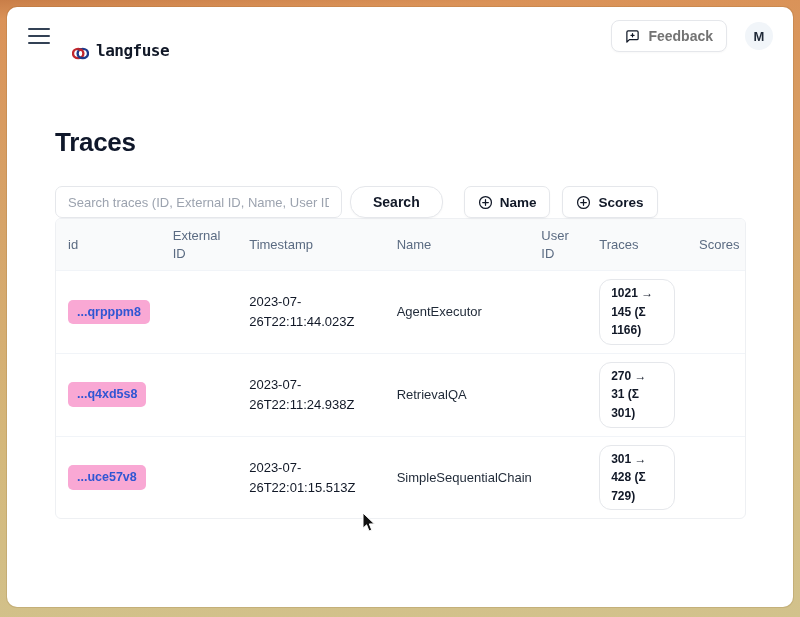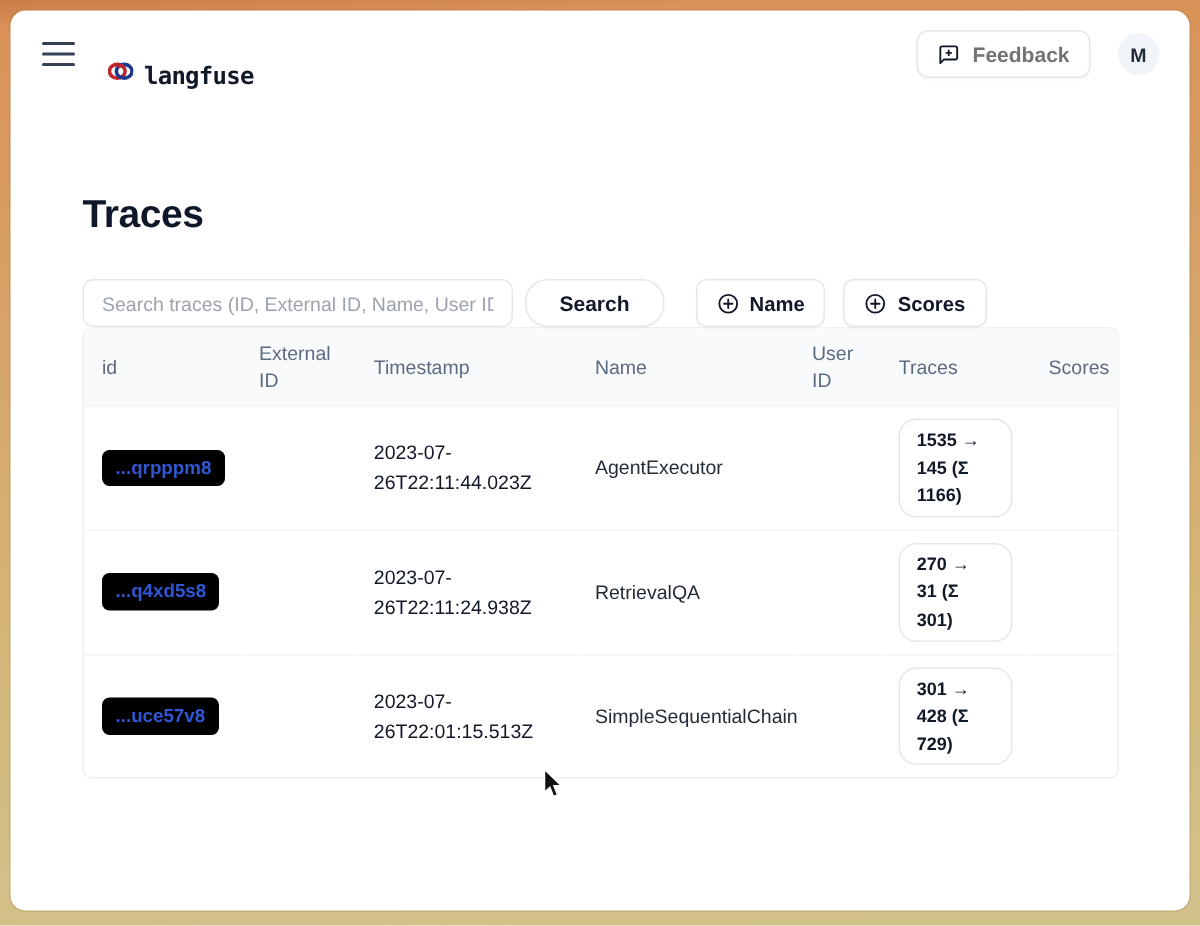--- a/index.html
+++ b/index.html
@@ -11,21 +11,21 @@
   }
   .window {
     position:absolute; left:7px; top:7px; right:7px; bottom:10px;
     background:#ffffff; border-radius:10px; overflow:hidden;
     box-shadow:0 0 0 1px rgba(120,80,30,.15);
   }
   
   .nav { display:flex; align-items:center; height:58px; padding:0 20px 0 21px; }
   .hamburger { width:22px; height:16px; display:flex; flex-direction:column; justify-content:space-between; cursor:pointer; margin-right:22px; }
   .hamburger span { display:block; height:2px; background:#334155; border-radius:1px; }
-  .logo { display:flex; align-items:flex-start; gap:7px;margin-top:29px; }
+  .logo { display:flex; align-items:flex-end; gap:7px;margin-top:29px; }
   .logo-text { font-family:"DejaVu Sans Mono","Liberation Mono",monospace; font-weight:bold; font-size:16px; color:#111827; letter-spacing:-0.5px; }
   .nav-right { margin-left:auto; display:flex; align-items:center; gap:18px; }
   .feedback-btn {
     display:flex; align-items:center; gap:8px; background:#fff; border:1px solid #e5e7eb;
     border-radius:8px; padding:7px 13px; font-size:14px; font-weight:600; color:#737373; cursor:pointer;
     box-shadow:0 1px 2px rgba(0,0,0,.03);
   }
   .avatar {
     width:28px; height:28px; border-radius:50%; background:#f1f5f9;
     display:flex; align-items:center; justify-content:center;
@@ -54,21 +54,21 @@
   table { width:100%; border-collapse:collapse; table-layout:fixed; }
   thead th {
     background:#f9fafb; text-align:left; font-size:13px; font-weight:400; color:#5b6b82;
     padding:8px 12px; height:37px; vertical-align:middle; line-height:1.35;
   }
   col.c-id{width:15.2%} col.c-ext{width:11.1%} col.c-ts{width:21.4%} col.c-name{width:21%}
   col.c-user{width:8.4%} col.c-usage{width:14.5%} col.c-scores{width:8.4%}
   thead th.right, tbody td.right { text-align:right; }
   tbody td { border-top:1px solid #f1f4f8; padding:8px 12px; height:60px; vertical-align:middle; font-size:13px; color:#1f2937; line-height:1.5; }
   .id-badge {
-    display:inline-block; background:#000000; color:#3056d3; font-weight:700; font-size:12.5px;
+    display:inline-block; background:#f9a8d4; color:#3056d3; font-weight:700; font-size:12.5px;
     padding:3px 9px; border-radius:5px; cursor:pointer;
   }
   .ts { display:inline-block; max-width:120px; word-break:break-word; color:#111827; }
   .usage-pill {
     display:inline-block; max-width:86px; background:#fff; border:1px solid #e5e7eb; border-radius:12px;
     padding:4px 11px; font-size:12px; font-weight:700; color:#111827; line-height:1.55;
   }
   
   .cursor { position:absolute; left:362px; top:512px; pointer-events:none; }
 </style>
@@ -160,21 +160,21 @@
             <th class="right">Scores</th>
           </tr>
         </thead>
         <tbody id="rows-body">
             <tr>
               <td><span class="id-badge">...qrpppm8</span></td>
               <td><span></span></td>
               <td><span class="ts">2023-07-26T22:11:44.023Z</span></td>
               <td><span>AgentExecutor</span></td>
               <td><span></span></td>
-              <td><span class="usage-pill">1535 → 145 (Σ 1166)</span></td>
+              <td><span class="usage-pill">1021 → 145 (Σ 1166)</span></td>
               <td class="right"><span></span></td>
             </tr>
             <tr>
               <td><span class="id-badge">...q4xd5s8</span></td>
               <td><span></span></td>
               <td><span class="ts">2023-07-26T22:11:24.938Z</span></td>
               <td><span>RetrievalQA</span></td>
               <td><span></span></td>
               <td><span class="usage-pill">270 → 31 (Σ 301)</span></td>
               <td class="right"><span></span></td>

